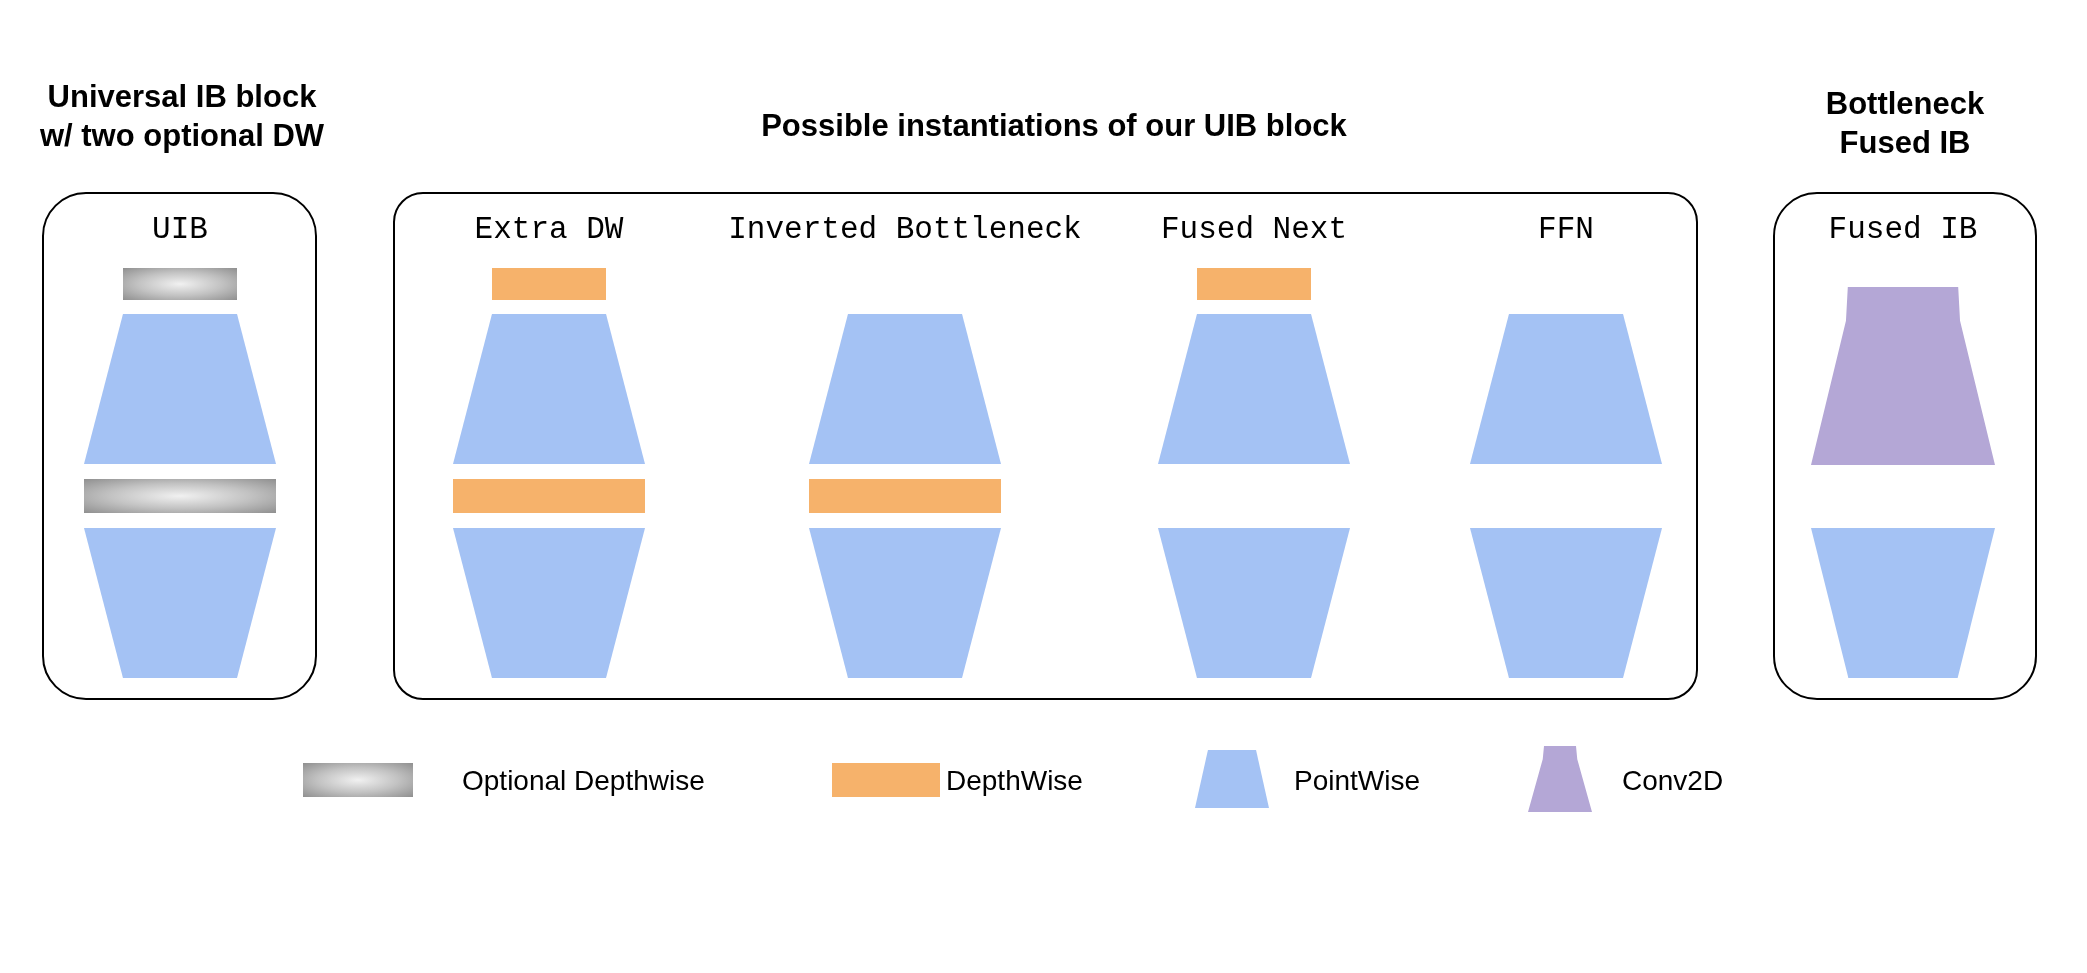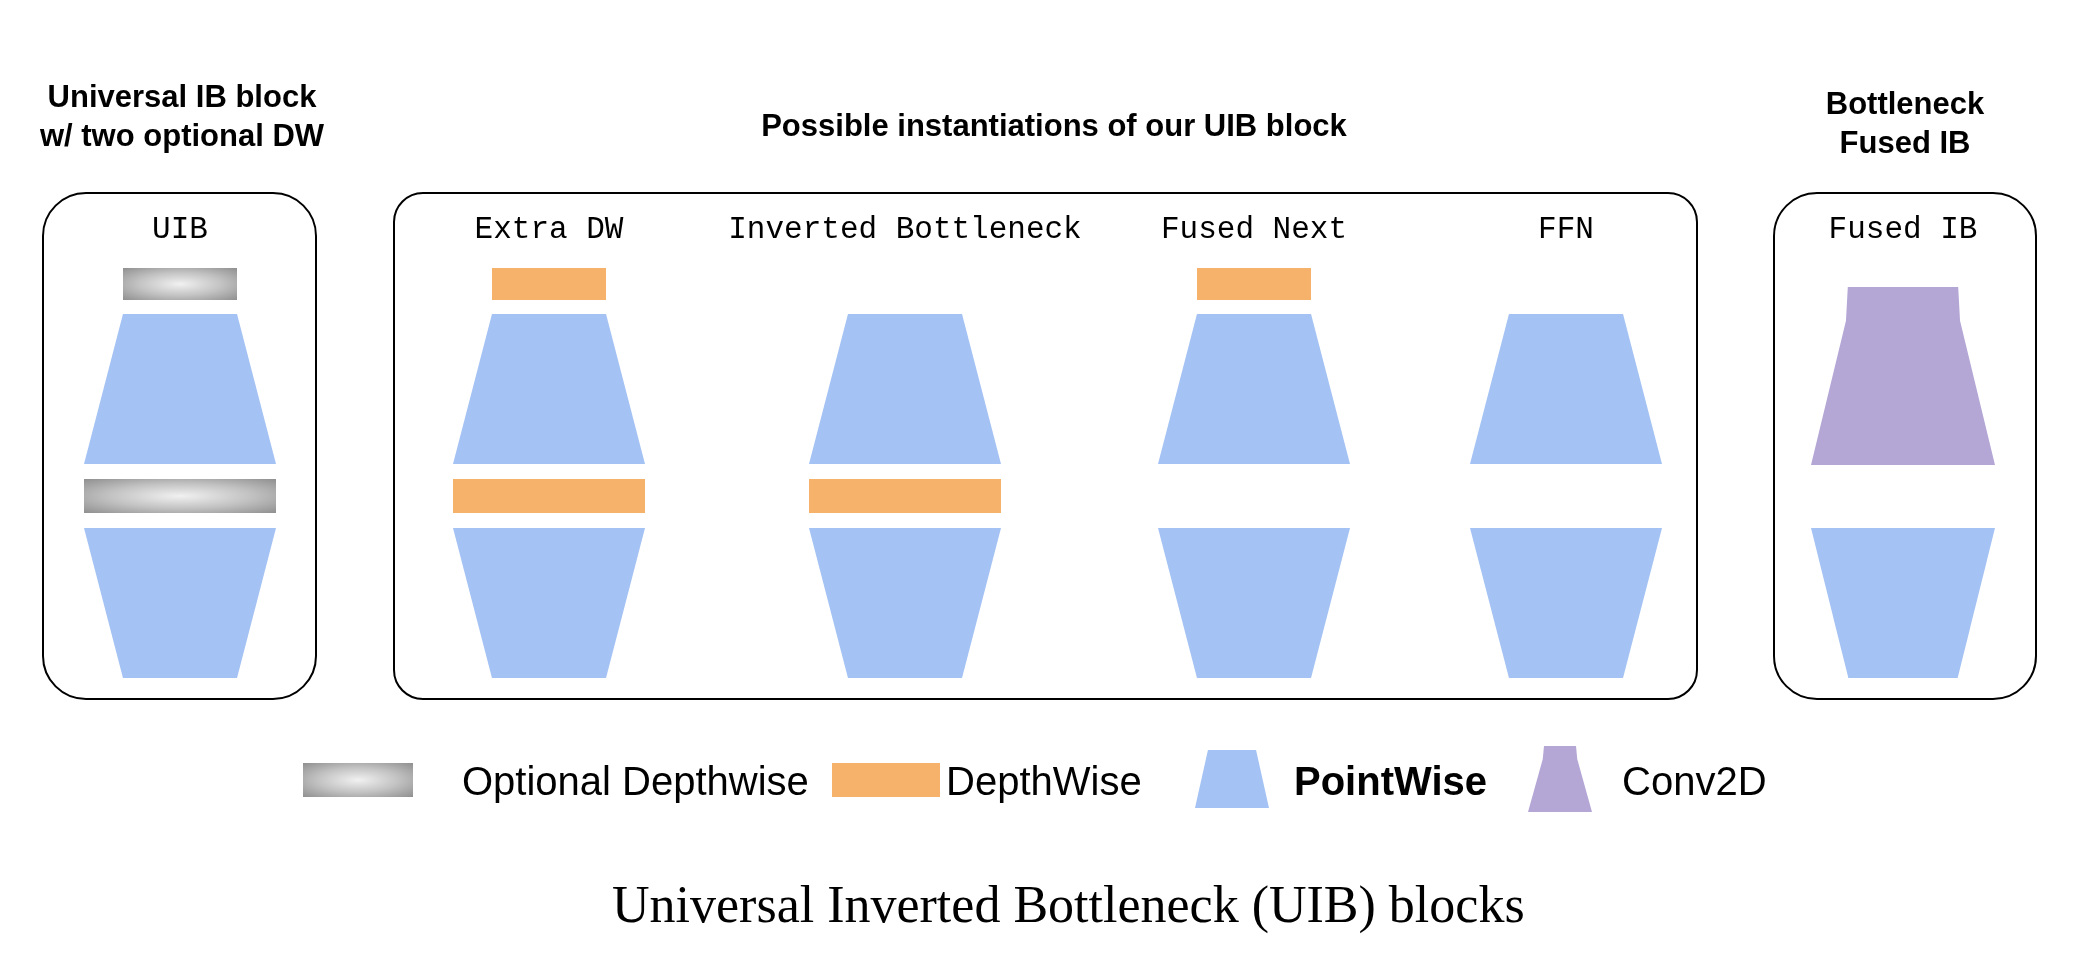--- a/index.html
+++ b/index.html
@@ -65,25 +65,25 @@
     background:var(--blue,#A4C2F4);
     clip-path:polygon(17.5% 0%,82.5% 0%,100% 100%,0% 100%);
   }
   .sw-purple{
     left:1528px;top:746px;width:64px;height:66px;
     background:var(--purple,#B4A7D6);
     clip-path:polygon(25% 0%,75% 0%,77% 20%,100% 100%,0% 100%,23% 20%);
   }
   .legend-label{
     position:absolute;top:763px;
-    font-size:40px;line-height:36px;white-space:nowrap;
+    font-size:28px;line-height:36px;white-space:nowrap;
   }
   .ll-1{left:462px;}
   .ll-2{left:946px;}
-  .ll-3{left:1294px;font-weight:bold;}
+  .ll-3{left:1294px;}
   .ll-4{left:1622px;}
 
   
   .caption{
     position:absolute;left:612px;top:876px;
     font-family:"Liberation Serif",serif;
     font-size:52px;line-height:58px;white-space:nowrap;
   }
 </style>
 </head>
@@ -154,15 +154,14 @@
     <div class="legend-swatch sw-orange"></div>
     <div class="legend-label ll-2">DepthWise</div>
 
     <div class="legend-swatch sw-blue"></div>
     <div class="legend-label ll-3">PointWise</div>
 
     <div class="legend-swatch sw-purple"></div>
     <div class="legend-label ll-4">Conv2D</div>
   </div>
 
-  <div class="caption">Universal Inverted Bottleneck (UIB) blocks</div>
 
 </div>
 
 </body></html>

